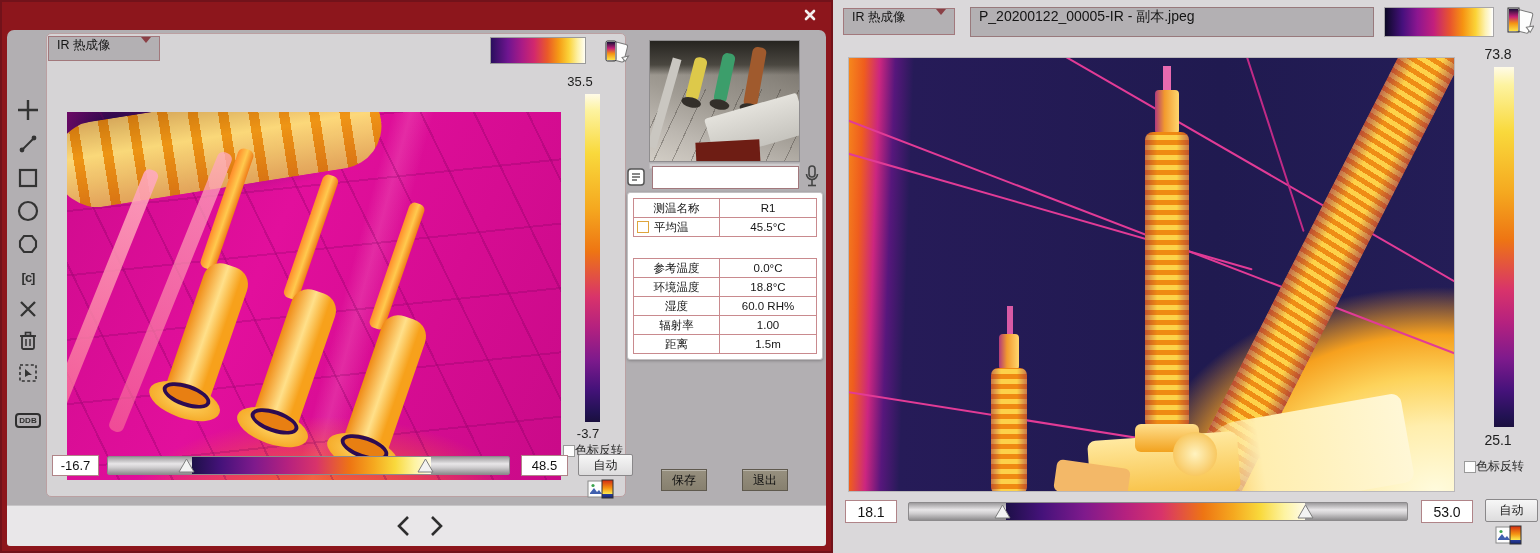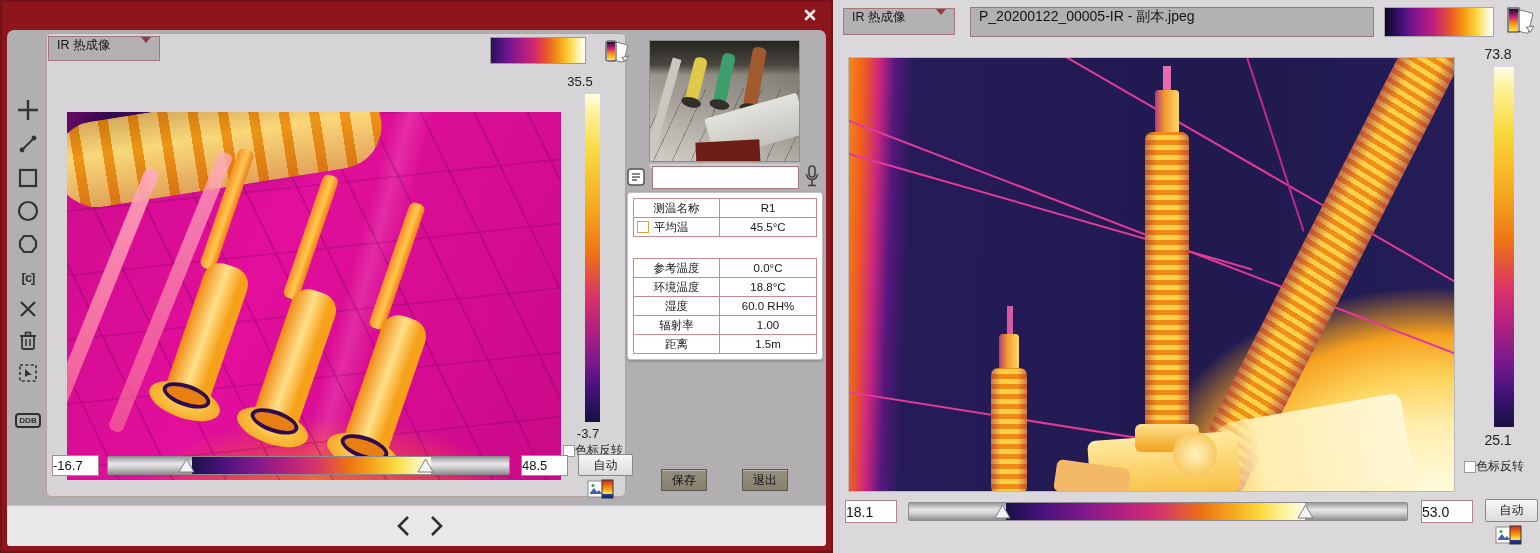--- a/index.html
+++ b/index.html
@@ -29,21 +29,21 @@
   .gradbar-r { background:linear-gradient(90deg,#0c0926 0%,#45107c 16%,#8c1690 30%,#c21f7c 45%,#e8542e 60%,#f69312 72%,#fbd337 84%,#fdf2b4 93%,#ffffff 100%); border:1px solid #a8a6a8; }
 
   
   .vscale { background:linear-gradient(180deg,#fffbe8 0%,#fdf3a0 5%,#f9d93c 18%,#f5a81f 35%,#ee7513 48%,#d8336b 62%,#b5217f 71%,#7e1a8c 81%,#45127a 90%,#221253 97%,#1a0f3e 100%); }
   .scale-lab { font-size:13px; text-align:center; color:#202020; }
 
   .inv-row { display:flex; align-items:center; font-size:12px; color:#2a2a2a; cursor:pointer; }
   .inv-check { width:12px; height:12px; background:#fdfdfd; border:1px solid #9a9a9a; }
 
   
-  .num-input { background:#fff; border:1px solid #b08488; font-size:13px; text-align:left; font-family:inherit; color:#111; }
+  .num-input { background:#fff; border:1px solid #b08488; font-size:13px; text-align:center; font-family:inherit; color:#111; }
   .track { background:linear-gradient(180deg,#9c9a9c,#e8e6e8 40%,#d2d0d2 60%,#8f8d8f); border:1px solid #8c8a8c; border-radius:2px; cursor:pointer; }
   .track-fill { position:absolute; top:0; bottom:0; background:linear-gradient(90deg,#1d1048,#45127a 12%,#7e1a8c 26%,#b5217f 40%,#d8336b 52%,#ee7513 66%,#f5a81f 76%,#f9d93c 85%,#fdf3a0 93%,#fffbe8); }
   .handle { position:absolute; top:1px; width:17px; height:15px; cursor:ew-resize; }
   .btn-auto { background:linear-gradient(180deg,#f7f7f7,#dddcdd); border:1px solid #8a888a; border-radius:2px; font-size:12px; color:#1a1a1a; display:flex; align-items:center; justify-content:center; cursor:pointer; font-family:inherit; }
 
   
   .thumb { border:1px solid #8f8d8f; overflow:hidden; }
   .note-input { background:#fff; border:1px solid #a2787c; font-size:12px; padding:0 4px; font-family:inherit; }
   .ins-card { background:#fff; border:1px solid #c2c0c2; border-radius:3px; box-shadow:0 1px 3px rgba(0,0,0,.25); padding:5px; }
   table.meas { border-collapse:collapse; width:100%; }

